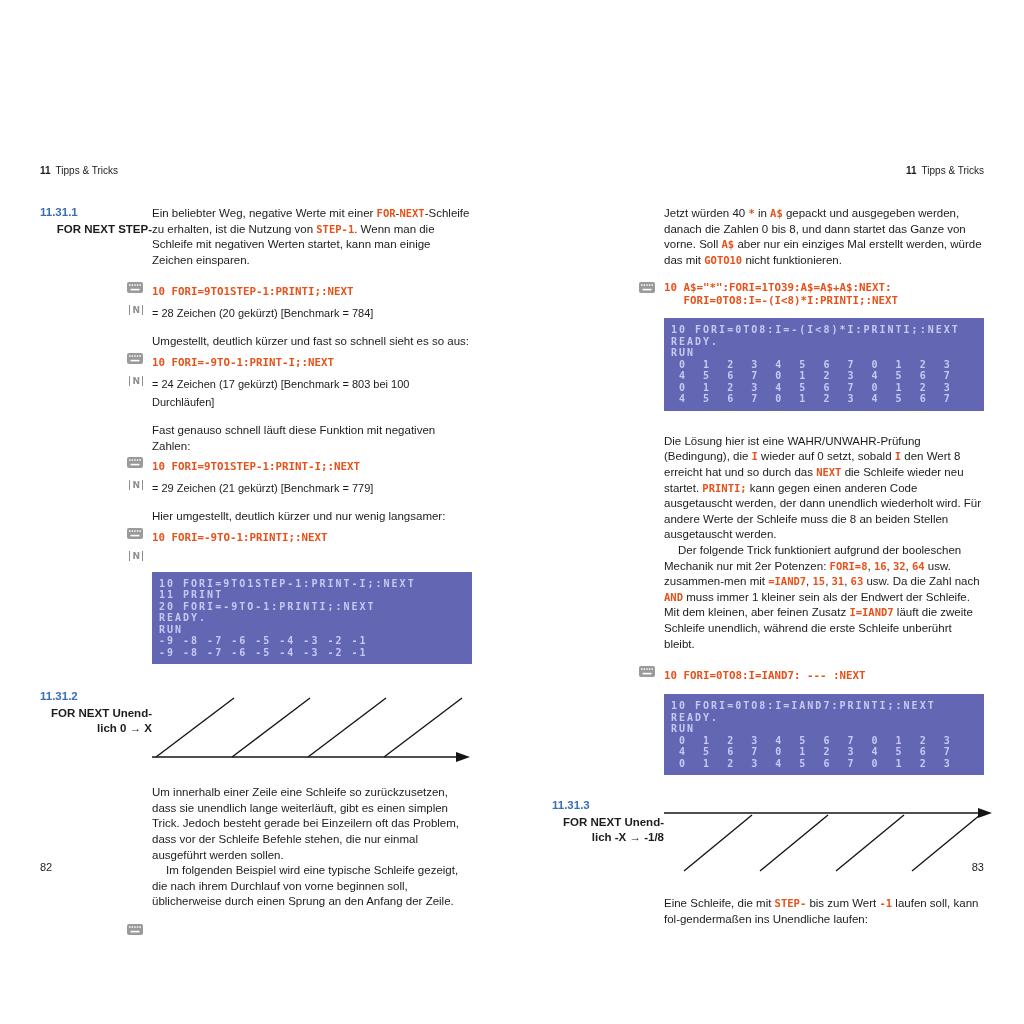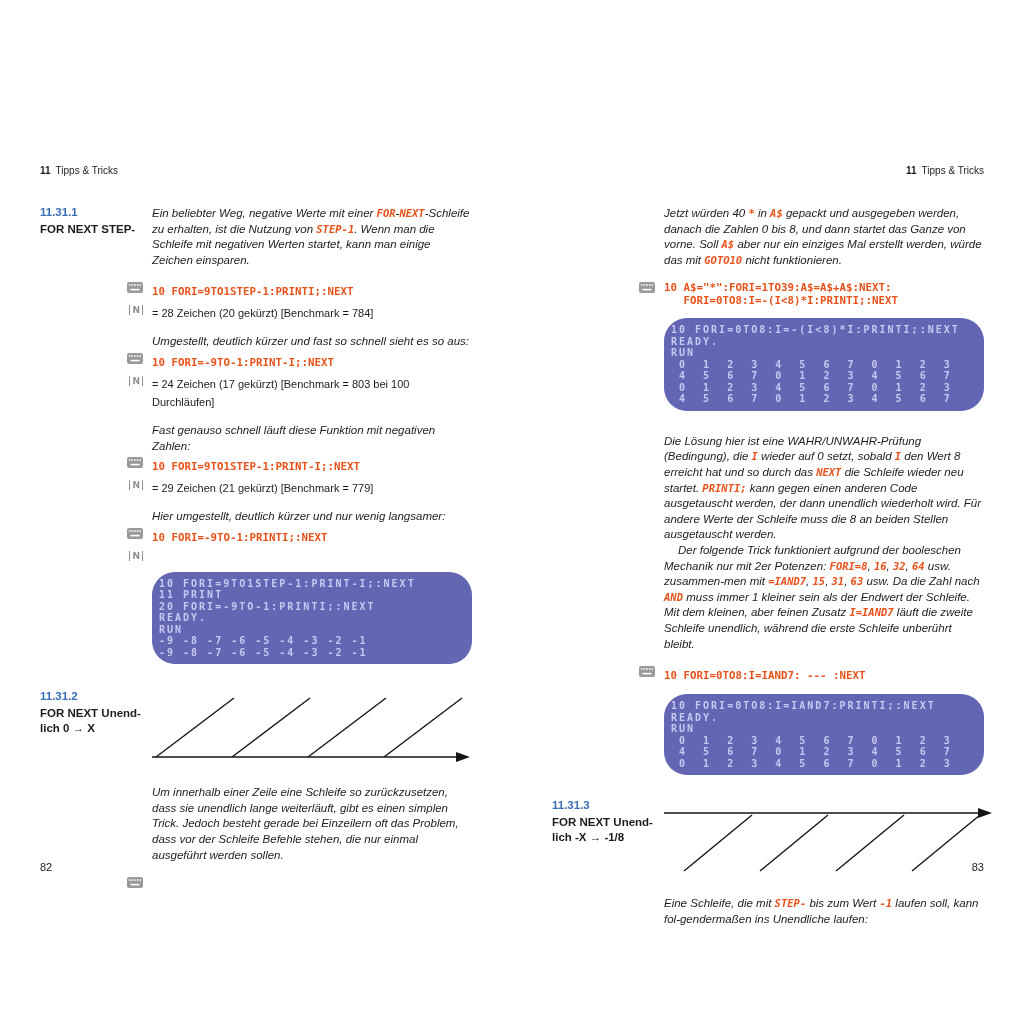--- a/index.html
+++ b/index.html
@@ -7,31 +7,31 @@
   .page{position:absolute;top:165px;width:432px;}
   .page-left{left:40px;}
   .page-right{left:552px;}
   .running-head{font-size:10px;margin-bottom:30px;white-space:nowrap;}
   .page-right .running-head{text-align:right;}
   .rh-num{font-weight:bold;margin-right:5px;}
   .row{display:flex;align-items:flex-start;}
   .gutter{flex:0 0 112px;width:112px;box-sizing:border-box;}
   .gutter.icons{display:flex;justify-content:flex-end;padding-right:9px;padding-top:1px;}
   .cnt{flex:1;min-width:0;}
-  .body{font-size:11.5px;line-height:15.6px;margin:0;text-align:left;font-style:italic;}
+  .body{font-size:11.5px;line-height:15.6px;margin:0;text-align:left;}
   .gap{margin-top:13px;}
   .indent{text-indent:14px;}
   .code{font-family:"DejaVu Sans Mono",monospace;font-weight:bold;font-size:10.8px;color:var(--code-orange,#E8511A);white-space:pre;}
   p .code{font-size:10.5px;letter-spacing:0;}
   .code-line2{padding-left:3ch;}
   .meta{font-size:11px;line-height:14px;}
   .meta-row{margin-top:4px;}
   .sec-num{color:var(--section-blue,#3A6EB5);font-weight:bold;font-size:11.5px;margin-bottom:4px;}
-  .sec-title{font-weight:bold;font-size:11.5px;line-height:14.5px;}
-  .screen{background:var(--screen-bg,#6366B2);color:var(--screen-text,#C7C9F2);font-family:"DejaVu Sans Mono",monospace;font-weight:bold;font-size:10px;line-height:11.5px;letter-spacing:2px;padding:6px 7px;white-space:pre;margin-top:11px;overflow:hidden;border-radius:23px;}
+  .sec-title{font-weight:bold;font-size:11.5px;line-height:14.5px;text-align:right;}
+  .screen{background:var(--screen-bg,#6366B2);color:var(--screen-text,#C7C9F2);font-family:"DejaVu Sans Mono",monospace;font-weight:bold;font-size:10px;line-height:11.5px;letter-spacing:2px;padding:6px 7px;white-space:pre;margin-top:11px;overflow:hidden;}
   .diagram{display:block;margin-top:4px;}
   .diagram line{stroke:#151515;stroke-width:1.4;}
   .diagram polygon{fill:#151515;}
   .kb-icon svg{display:block;}
   .count-icon{display:inline-block;font-family:"DejaVu Sans",sans-serif;font-weight:bold;font-size:9px;line-height:10px;color:#8f8f8f;border-left:1.5px solid #8f8f8f;border-right:1.5px solid #8f8f8f;padding:0 2px;margin-top:1px;}
   .pageno{position:absolute;top:696px;font-size:11px;}
   .page-left .pageno{left:0;}
   .page-right .pageno{right:0;text-align:right;}
 </style>
 </head>
@@ -199,20 +199,21 @@
           <line x1="0" y1="63" x2="306" y2="63"></line>
           <polygon points="304,58 318,63 304,68"></polygon>
         </svg>
       </div>
     </div>
 
     <div class="row gap">
       <div class="gutter"></div>
       <div class="cnt">
         <p class="body">Um innerhalb einer Zeile eine Schleife so zurückzusetzen, dass sie unendlich lange weiterläuft, gibt es einen simplen Trick. Jedoch besteht gerade bei Einzeilern oft das Problem, dass vor der Schleife Befehle stehen, die nur einmal ausgeführt werden sollen.</p>
+        <p class="body indent">Im folgenden Beispiel wird eine typische Schleife gezeigt, die nach ihrem Durchlauf von vorne beginnen soll, üblicherweise durch einen Sprung an den Anfang der Zeile.</p>
       </div>
     </div>
 
     <div class="row gap">
       <div class="gutter icons">
         <span class="kb-icon">
             <svg width="16" height="11" viewBox="0 0 16 11">
               <rect width="16" height="11" rx="2" fill="#9a9a9a"></rect>
               <g fill="#ffffff">
                 <rect x="2" y="2.3" width="1.5" height="1.5"></rect>

